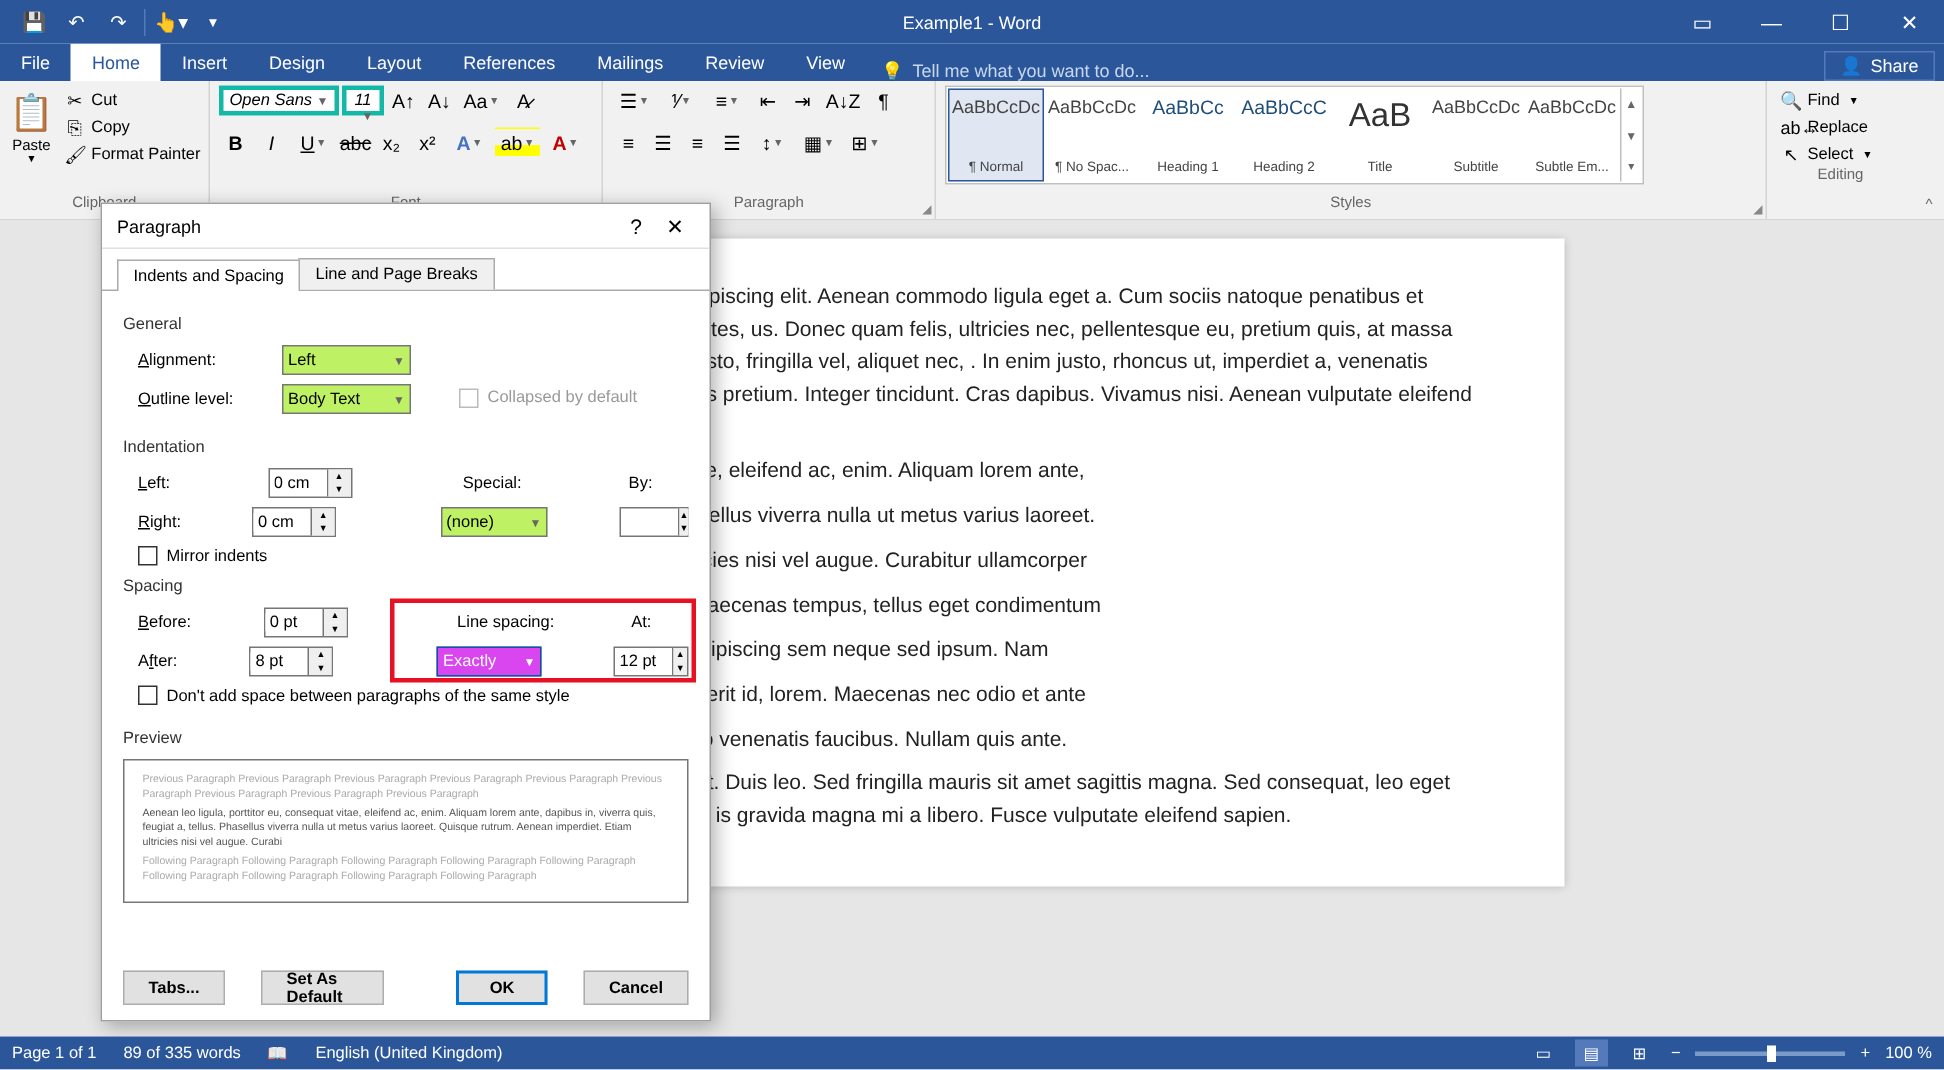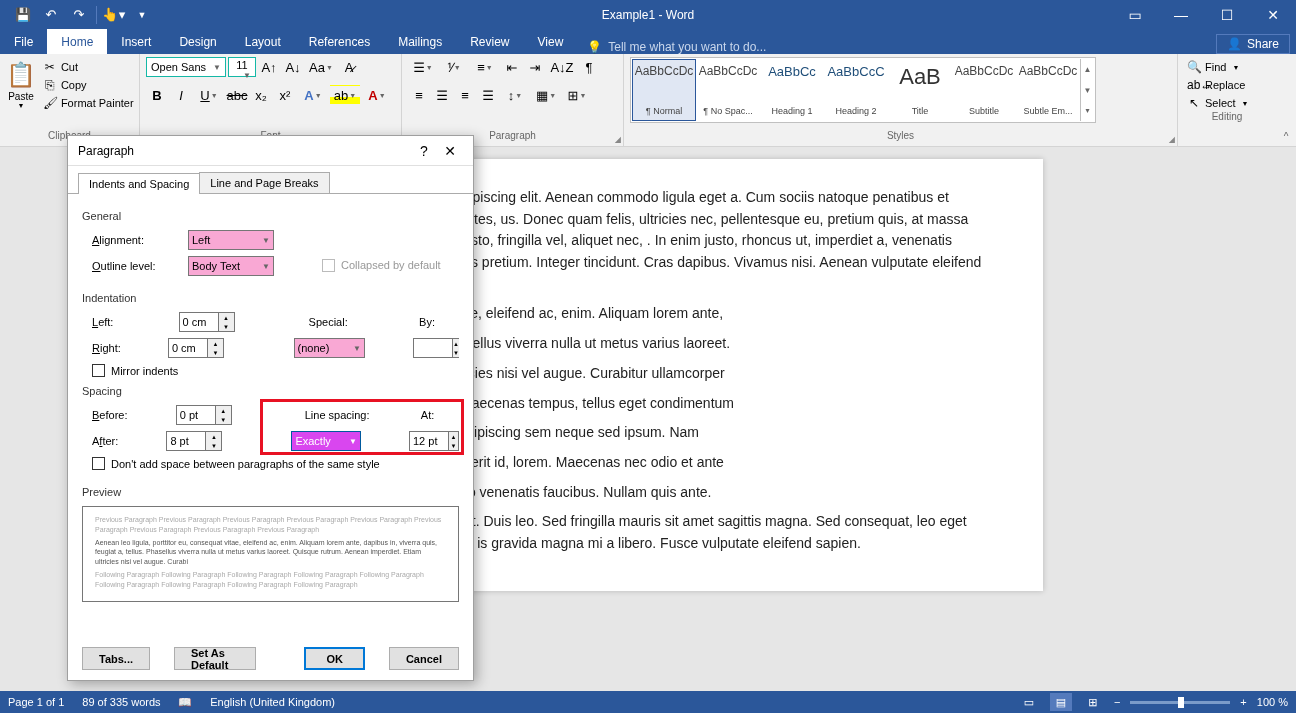--- a/index.html
+++ b/index.html
@@ -27,21 +27,21 @@
 .group-content { flex: 1; display: flex; align-items: flex-start; gap: 4px; }
 .group-label { font-size: 10px; color: #666; text-align: center; padding-bottom: 2px; position: relative; }
 .group-launcher { position: absolute; right: 2px; bottom: 2px; font-size: 8px; color: #888; cursor: pointer; }
 .big-btn { display: flex; flex-direction: column; align-items: center; width: 36px; padding-top: 4px; cursor: pointer; }
 .big-btn .icon { font-size: 24px; }
 .big-btn .label { font-size: 10px; margin-top: 2px; }
 .small-list { display: flex; flex-direction: column; gap: 2px; padding-top: 2px; }
 .small-item { display: flex; align-items: center; gap: 4px; font-size: 11px; cursor: pointer; padding: 1px 3px; white-space: nowrap; }
 .small-item .icon { font-size: 12px; width: 14px; text-align: center; }
 .font-row { display: flex; gap: 2px; align-items: center; margin-bottom: 4px; }
-.font-combo { border: 1px solid #14b8a6; background: #fff; font-size: 11px; padding: 1px 4px; height: 20px; display: flex; align-items: center; cursor: pointer; }
+.font-combo { border: 3px solid #14b8a6; background: #fff; font-size: 11px; padding: 1px 4px; height: 20px; display: flex; align-items: center; cursor: pointer; font-style: italic; }
 .font-name { width: 80px; }
 .font-size { width: 28px; flex-direction: column; }
 .combo-arrow { font-size: 8px; margin-left: auto; color: #666; }
 .icon-btn { width: 22px; height: 20px; display: flex; align-items: center; justify-content: center; font-size: 13px; cursor: pointer; border: 1px solid transparent; }
 .icon-btn.split { width: 30px; position: relative; }
 .icon-btn .arrow { font-size: 7px; margin-left: 1px; color: #666; }
 .para-row { display: flex; gap: 1px; margin-bottom: 4px; }
 .styles-gallery { display: flex; gap: 0; border: 1px solid #c0c0c0; background: #fff; height: 66px; padding: 1px; }
 .style-item { width: 64px; height: 62px; border: 1px solid transparent; display: flex; flex-direction: column; align-items: center; justify-content: space-between; padding: 4px 2px; cursor: pointer; }
 .style-item.selected { border-color: #2b579a; background: #e0e7f3; }
@@ -64,21 +64,21 @@
 .dialog-title-text { flex: 1; font-size: 12px; }
 .dialog-help, .dialog-close { width: 26px; text-align: center; cursor: pointer; font-size: 14px; }
 .dialog-tabs { display: flex; padding: 6px 10px 0 10px; border-bottom: 1px solid #ababab; gap: 0; }
 .dialog-tab { border: 1px solid #ababab; border-bottom: none; padding: 4px 10px; font-size: 11px; cursor: pointer; background: #f0f0f0; margin-right: -1px; }
 .dialog-tab.active { background: #fff; position: relative; top: 1px; }
 .dialog-body { flex: 1; padding: 10px 14px; overflow: hidden; }
 .section-title { font-size: 11px; margin: 6px 0 8px 0; color: #333; }
 .form-row { display: flex; align-items: center; margin-bottom: 6px; gap: 24px; }
 .form-label { width: 72px; font-size: 11px; }
 .form-label .ul { text-decoration: underline; }
-.combo { border: 1px solid #767676; background: #f9a8d4; height: 20px; display: flex; align-items: center; padding: 0 3px; font-size: 11px; cursor: pointer; }
+.combo { border: 1px solid #767676; background: #bef264; height: 20px; display: flex; align-items: center; padding: 0 3px; font-size: 11px; cursor: pointer; }
 .combo-w1 { width: 86px; }
 .combo-w2 { width: 96px; }
 .spinner { border: 1px solid #767676; background: #fff; height: 20px; width: 58px; display: flex; align-items: center; position: relative; }
 .spinner input { border: none; width: 38px; font-size: 11px; padding: 0 3px; outline: none; }
 .spinner-btns { width: 16px; border-left: 1px solid #767676; display: flex; flex-direction: column; height: 100%; }
 .spinner-btns div { flex: 1; display: flex; align-items: center; justify-content: center; font-size: 6px; cursor: pointer; background: #efefef; }
 .checkbox-row { display: flex; align-items: center; gap: 6px; font-size: 11px; margin-top: 2px; margin-bottom: 4px; }
 .checkbox { width: 13px; height: 13px; border: 1px solid #333; cursor: pointer; }
 .highlight-box { position: absolute; border: 3px solid #e81123; pointer-events: none; }
 .line-spacing-combo { width: 96px; background: #d946ef; color: #fff; border: 1px solid #005a9e; height: 20px; display: flex; align-items: center; padding: 0 3px; font-size: 11px; cursor: pointer; }
@@ -334,21 +334,21 @@
           <span>Left</span>
           <span class="combo-arrow" style="margin-left:auto">▼</span>
         </div>
     </div>
     <div class="form-row" style="margin-left:10px">
       <div class="form-label"><span class="ul">O</span>utline level:</div>
       <div class="combo combo-w1">
           <span>Body Text</span>
           <span class="combo-arrow" style="margin-left:auto">▼</span>
         </div>
-      <div class="checkbox-row" style="margin-left:24px;color:#999">
+      <div class="checkbox-row" style="margin-left:8px;color:#999">
         <div class="checkbox" style="border-color:#bbb"></div>
         <span>Collapsed by default</span>
       </div>
     </div>
 
     <div class="section-title" style="margin-top:16px">Indentation</div>
     <div style="margin-left:10px">
       <div class="form-row">
         <div class="form-label"><span class="ul">L</span>eft:</div>
         <div class="spinner">

